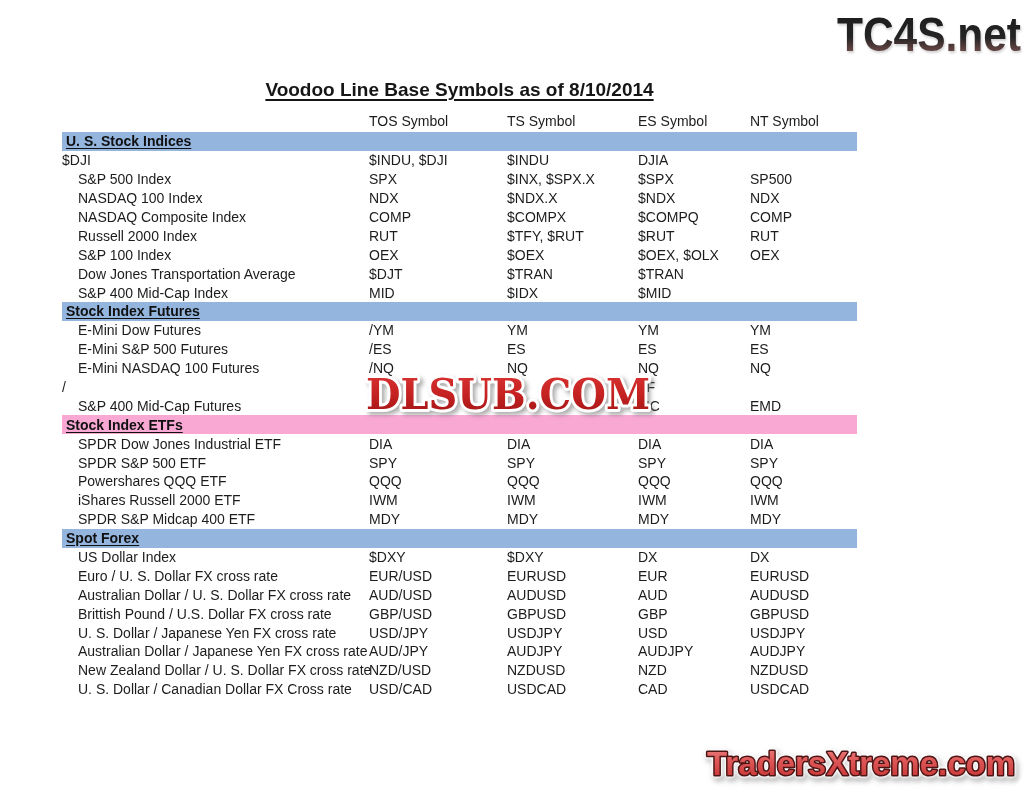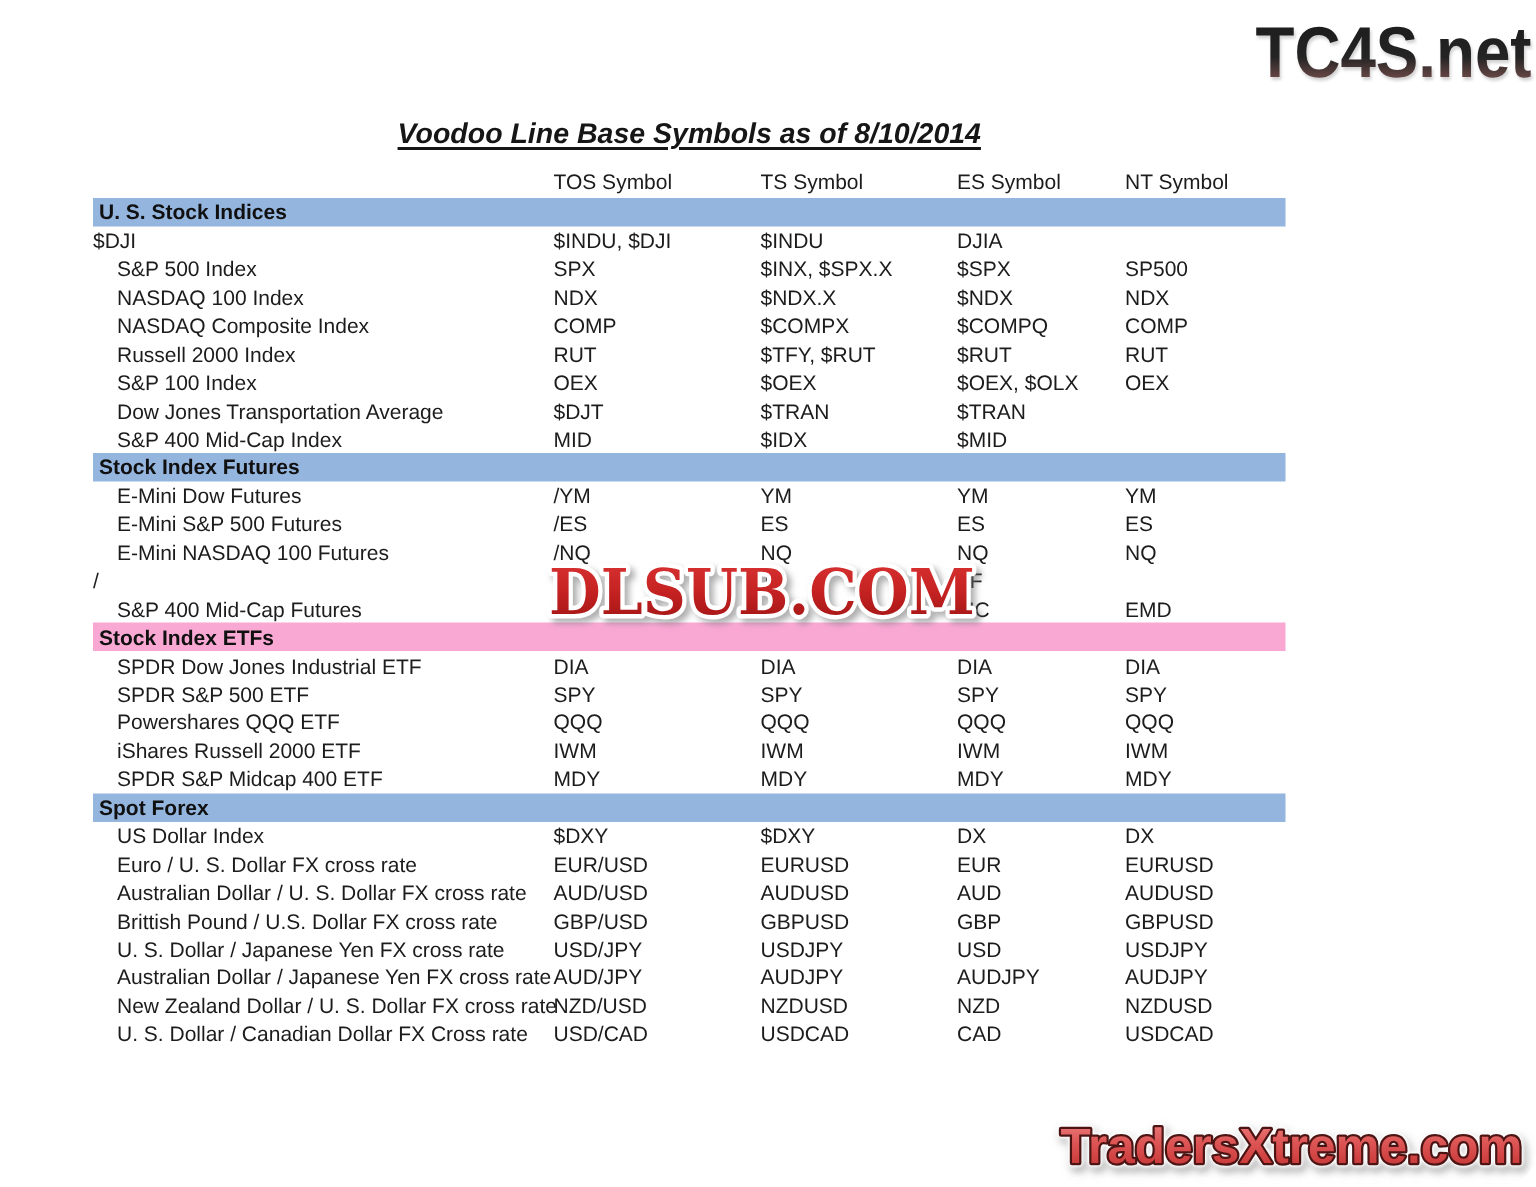--- a/index.html
+++ b/index.html
@@ -19,37 +19,37 @@
   .watermark-dlsub{position:absolute;top:364px;left:358px;width:310px;height:54px;
     filter:drop-shadow(3px 3px 2px rgba(110,110,110,0.55));}
   .logo-tx{position:absolute;top:738px;left:700px;width:322px;height:52px;
     filter:drop-shadow(0 0 1px #ffffff) drop-shadow(0 0 1px #ffffff) drop-shadow(0 0 2px rgba(255,255,255,0.9)) drop-shadow(2px 3px 2px rgba(140,140,140,0.65));}
 
   
   .page-title{
     position:absolute;top:79px;left:62px;width:795px;
     text-align:center;font-size:19px;font-weight:bold;
     text-decoration:underline;text-decoration-thickness:2px;text-underline-offset:3px;
-    color:#161616;letter-spacing:0px;font-style:italic;
+    color:#161616;letter-spacing:0px;
   }
 
   
   .symbols-table{position:absolute;top:110px;left:62px;width:795px;font-size:14px;}
   .hdr-row,.data-row{
     display:grid;
     grid-template-columns:307px 138px 131px 112px 107px;
     align-items:center;
   }
   .hdr-row{height:22px;color:#1c1c1c;}
   .data-row{height:18.9px;}
   .section-band{
     height:18.9px;display:flex;align-items:center;
     background:#94B5DE;
     font-weight:bold;padding-left:4px;box-sizing:border-box;
-    text-underline-offset:2px;
+    text-decoration:underline;text-underline-offset:2px;
     color:#101010;
   }
   .cell{white-space:nowrap;overflow:visible;}
   .cell.label{padding-left:16px;}
 </style>
 </head>
 <body>
 
 <div class="page">
 

